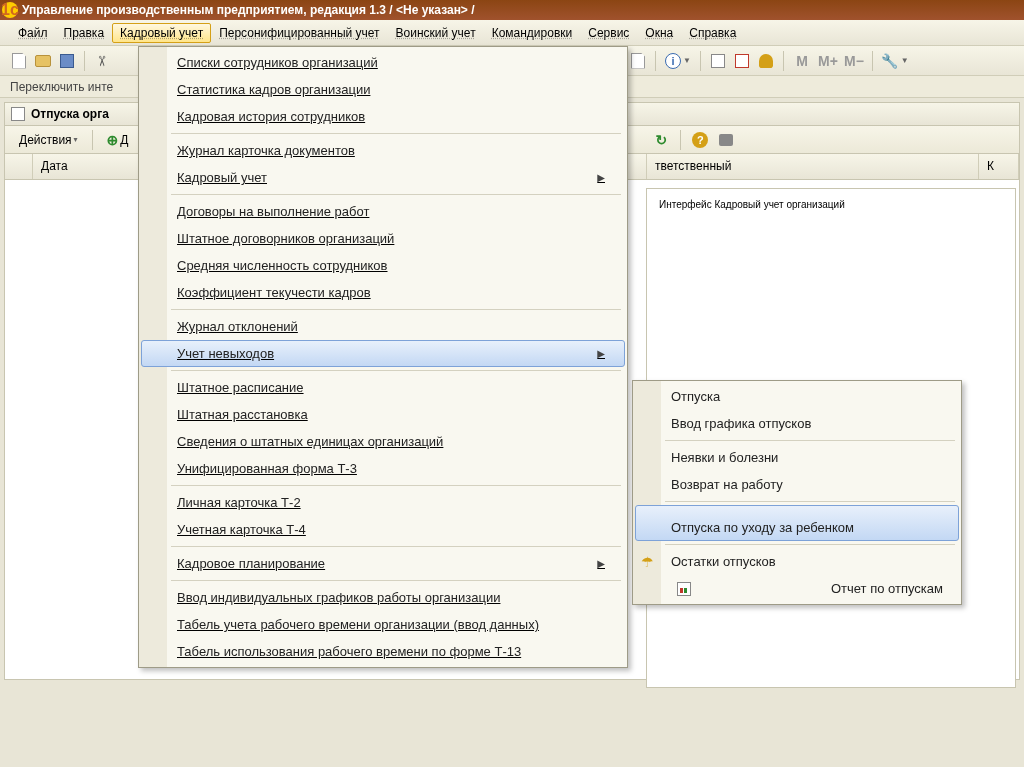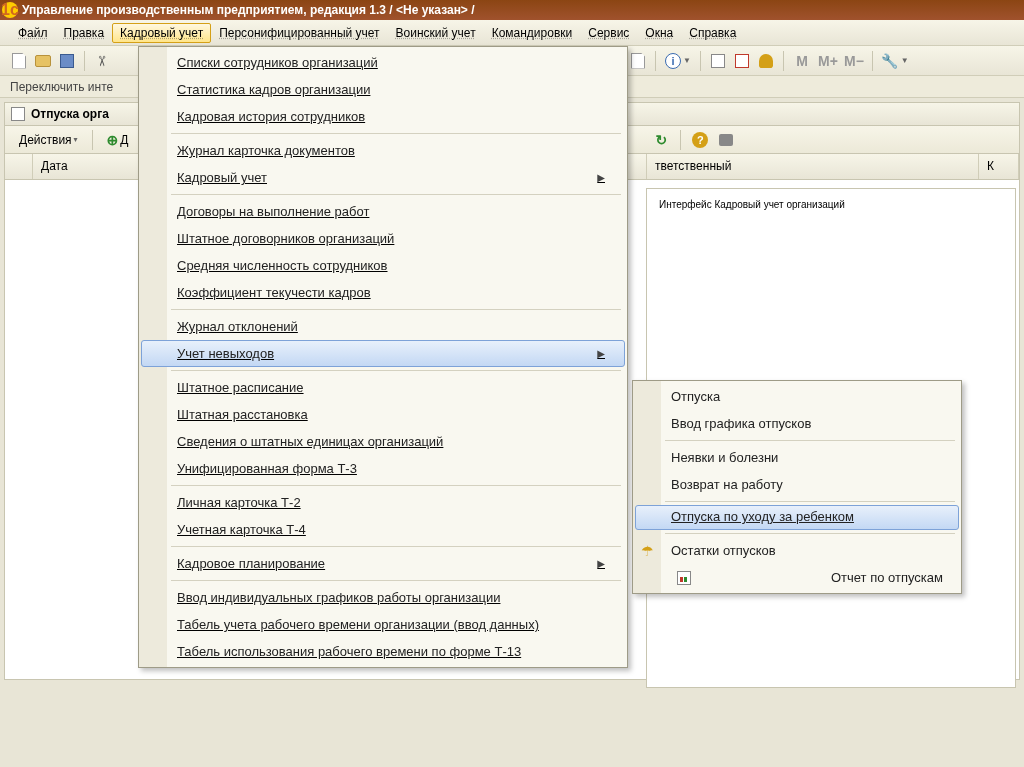--- a/index.html
+++ b/index.html
@@ -130,21 +130,21 @@
   border: 1px solid #7da2d8;
   border-radius: 3px;
   padding: 5px 19px 5px 35px;
   gap: 32px;
 }
 .dd-arrow { font-size: 10px; color: #444; }
 .dd-sep { height: 1px; background: #d4d1c0; margin: 3px 4px 3px 30px; }
 
 .dd-sub { left: 632px; top: 380px; width: 330px; }
 .dd-sub .dd-item { padding: 6px 16px 6px 36px; }
-.dd-sub .dd-item.hl { padding: 3px 15px 5px 35px; text-decoration: underline; }
+.dd-sub .dd-item.hl { padding: 14px 15px 5px 35px; }
 .sub-icon { position: absolute; left: 6px; width: 16px; height: 16px; }
 
 
 .icon-new { background: #fff; border: 1px solid #999; width: 14px; height: 16px; clip-path: polygon(0 0, 70% 0, 100% 25%, 100% 100%, 0 100%); }
 .icon-folder { background: #e6c264; width: 16px; height: 12px; border-radius: 2px; border: 1px solid #b8923c; }
 .icon-save { background: #6a8cc7; width: 14px; height: 14px; border: 1px solid #3a5a8f; }
 .icon-cut { color: #555; font-size: 14px; transform: rotate(90deg); }
 .icon-refresh { color: #2e8b2e; font-size: 14px; font-weight: bold; }
 .icon-help { background: #d4a017; border-radius: 50%; width: 16px; height: 16px; color: #fff; display: flex; align-items: center; justify-content: center; font-size: 11px; font-weight: bold; }
 .icon-print { background: #888; width: 14px; height: 12px; border-radius: 2px; }

